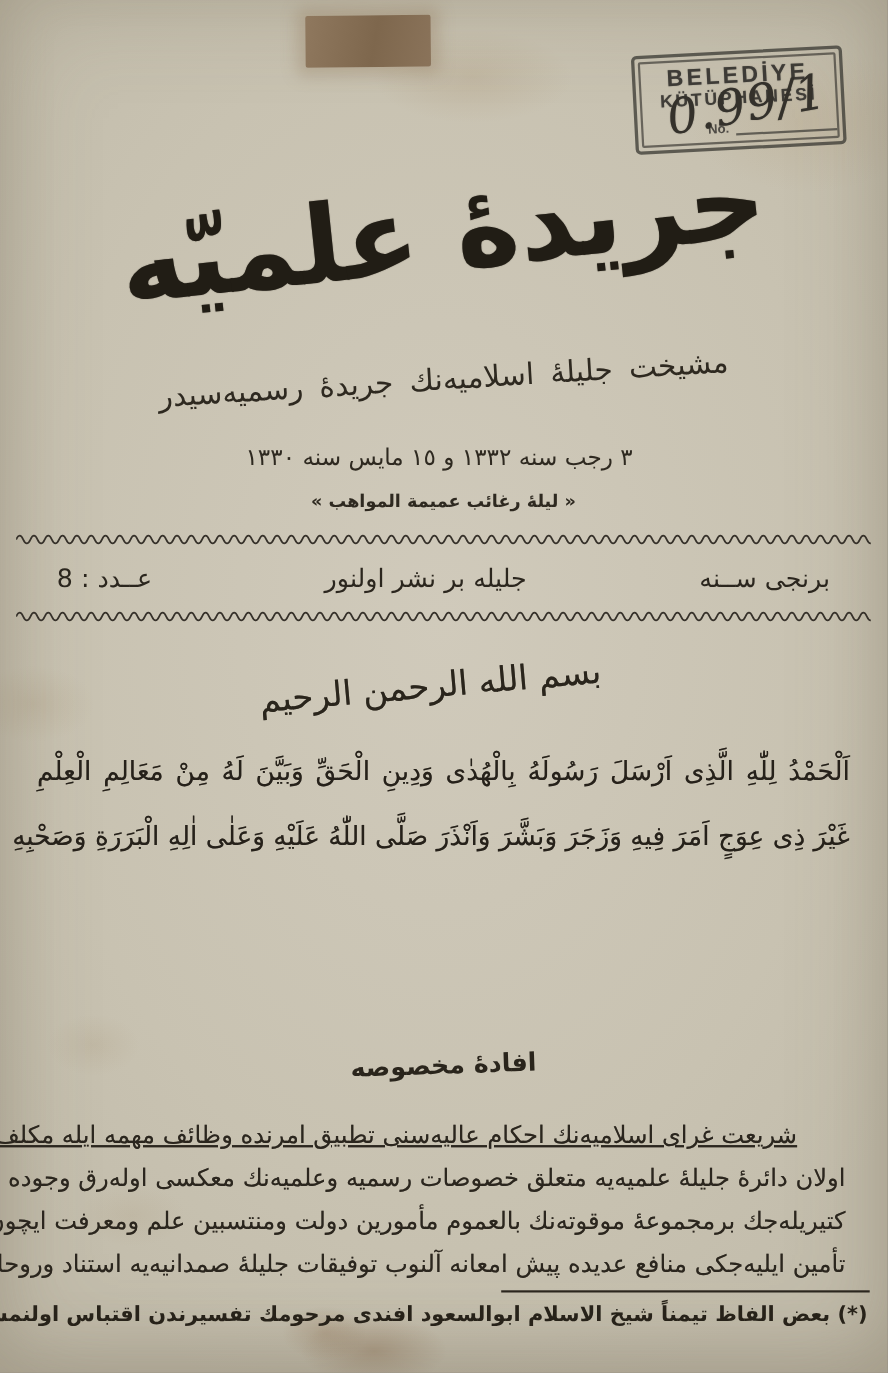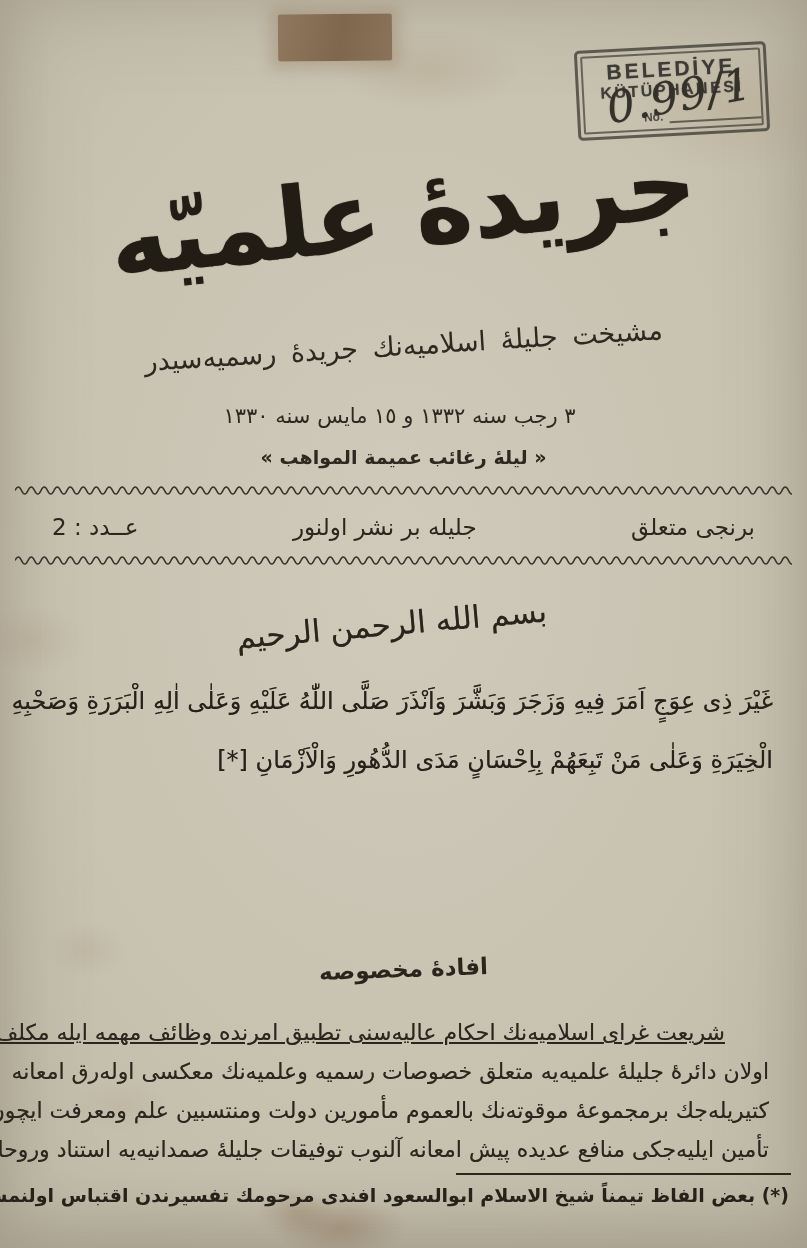--- a/index.html
+++ b/index.html
@@ -47,21 +47,21 @@
   .title{
     position:absolute;left:60px;right:60px;top:112px;height:212px;margin:0;
     text-align:center;font-size:98px;line-height:200px;font-weight:bold;color:#211d15;
     transform:rotate(-6deg);text-shadow:0 0 1px rgba(33,29,21,.6);
   }
   .subtitle{
     position:absolute;left:80px;right:80px;top:330px;text-align:center;
     font-size:27px;word-spacing:6px;color:#2e2920;transform:rotate(-3.5deg);
   }
   .date-line{position:absolute;left:60px;right:68px;top:404px;text-align:center;font-size:21px;color:#2e2920;}
-  .motto{position:absolute;left:60px;right:60px;top:446px;text-align:center;font-size:19px;font-weight:bold;color:#2e2920;}
+  .motto{position:absolute;left:60px;right:60px;top:446px;text-align:center;font-size:16px;font-weight:bold;color:#2e2920;}
   .wave{position:absolute;left:15px;}
   .wave-top{top:484px;}
   .wave-bottom{top:554px;}
   .info-bar{
     position:absolute;left:0;right:0;top:504px;height:46px;
     display:flex;justify-content:space-between;align-items:center;padding:0 52px;
     font-size:23px;color:#2b261e;
   }
   .info-bar .cell{white-space:nowrap;}
   .bismillah{
@@ -112,41 +112,41 @@
 
   <div class="date-line">٣ رجب سنه ١٣٣٢ و ١٥ مايس سنه ١٣٣٠</div>
 
   <div class="motto">« ليلهٔ رغائب عميمة المواهب »</div>
 
   <svg class="wave wave-top" width="777" height="13" viewBox="0 0 777 13">
     <path fill="none" stroke="#36312a" stroke-width="1.6" d="M0 6.5 q3.25 -7 6.5 0 q3.25 7 6.5 0 q3.25 -7 6.5 0 q3.25 7 6.5 0 q3.25 -7 6.5 0 q3.25 7 6.5 0 q3.25 -7 6.5 0 q3.25 7 6.5 0 q3.25 -7 6.5 0 q3.25 7 6.5 0 q3.25 -7 6.5 0 q3.25 7 6.5 0 q3.25 -7 6.5 0 q3.25 7 6.5 0 q3.25 -7 6.5 0 q3.25 7 6.5 0 q3.25 -7 6.5 0 q3.25 7 6.5 0 q3.25 -7 6.5 0 q3.25 7 6.5 0 q3.25 -7 6.5 0 q3.25 7 6.5 0 q3.25 -7 6.5 0 q3.25 7 6.5 0 q3.25 -7 6.5 0 q3.25 7 6.5 0 q3.25 -7 6.5 0 q3.25 7 6.5 0 q3.25 -7 6.5 0 q3.25 7 6.5 0 q3.25 -7 6.5 0 q3.25 7 6.5 0 q3.25 -7 6.5 0 q3.25 7 6.5 0 q3.25 -7 6.5 0 q3.25 7 6.5 0 q3.25 -7 6.5 0 q3.25 7 6.5 0 q3.25 -7 6.5 0 q3.25 7 6.5 0 q3.25 -7 6.5 0 q3.25 7 6.5 0 q3.25 -7 6.5 0 q3.25 7 6.5 0 q3.25 -7 6.5 0 q3.25 7 6.5 0 q3.25 -7 6.5 0 q3.25 7 6.5 0 q3.25 -7 6.5 0 q3.25 7 6.5 0 q3.25 -7 6.5 0 q3.25 7 6.5 0 q3.25 -7 6.5 0 q3.25 7 6.5 0 q3.25 -7 6.5 0 q3.25 7 6.5 0 q3.25 -7 6.5 0 q3.25 7 6.5 0 q3.25 -7 6.5 0 q3.25 7 6.5 0 q3.25 -7 6.5 0 q3.25 7 6.5 0 q3.25 -7 6.5 0 q3.25 7 6.5 0 q3.25 -7 6.5 0 q3.25 7 6.5 0 q3.25 -7 6.5 0 q3.25 7 6.5 0 q3.25 -7 6.5 0 q3.25 7 6.5 0 q3.25 -7 6.5 0 q3.25 7 6.5 0 q3.25 -7 6.5 0 q3.25 7 6.5 0 q3.25 -7 6.5 0 q3.25 7 6.5 0 q3.25 -7 6.5 0 q3.25 7 6.5 0 q3.25 -7 6.5 0 q3.25 7 6.5 0 q3.25 -7 6.5 0 q3.25 7 6.5 0 q3.25 -7 6.5 0 q3.25 7 6.5 0 q3.25 -7 6.5 0 q3.25 7 6.5 0 q3.25 -7 6.5 0 q3.25 7 6.5 0 q3.25 -7 6.5 0 q3.25 7 6.5 0 q3.25 -7 6.5 0 q3.25 7 6.5 0 q3.25 -7 6.5 0 q3.25 7 6.5 0 q3.25 -7 6.5 0 q3.25 7 6.5 0 q3.25 -7 6.5 0 q3.25 7 6.5 0 q3.25 -7 6.5 0 q3.25 7 6.5 0 q3.25 -7 6.5 0 q3.25 7 6.5 0 q3.25 -7 6.5 0 q3.25 7 6.5 0 q3.25 -7 6.5 0 q3.25 7 6.5 0 q3.25 -7 6.5 0 q3.25 7 6.5 0 q3.25 -7 6.5 0 q3.25 7 6.5 0 q3.25 -7 6.5 0 q3.25 7 6.5 0 q3.25 -7 6.5 0 q3.25 7 6.5 0 q3.25 -7 6.5 0 q3.25 7 6.5 0 q3.25 -7 6.5 0 q3.25 7 6.5 0 q3.25 -7 6.5 0 q3.25 7 6.5 0"></path>
   </svg>
 
   <div class="info-bar">
-    <span class="cell">برنجى متعلق</span>
+    <span class="cell">برنجى ســنه</span>
     <span class="cell">جليله بر نشر اولنور</span>
-    <span class="cell">عــدد : 2</span>
+    <span class="cell">عــدد : 8</span>
   </div>
 
   <svg class="wave wave-bottom" width="777" height="13" viewBox="0 0 777 13">
     <path fill="none" stroke="#36312a" stroke-width="1.6" d="M0 6.5 q3.25 -7 6.5 0 q3.25 7 6.5 0 q3.25 -7 6.5 0 q3.25 7 6.5 0 q3.25 -7 6.5 0 q3.25 7 6.5 0 q3.25 -7 6.5 0 q3.25 7 6.5 0 q3.25 -7 6.5 0 q3.25 7 6.5 0 q3.25 -7 6.5 0 q3.25 7 6.5 0 q3.25 -7 6.5 0 q3.25 7 6.5 0 q3.25 -7 6.5 0 q3.25 7 6.5 0 q3.25 -7 6.5 0 q3.25 7 6.5 0 q3.25 -7 6.5 0 q3.25 7 6.5 0 q3.25 -7 6.5 0 q3.25 7 6.5 0 q3.25 -7 6.5 0 q3.25 7 6.5 0 q3.25 -7 6.5 0 q3.25 7 6.5 0 q3.25 -7 6.5 0 q3.25 7 6.5 0 q3.25 -7 6.5 0 q3.25 7 6.5 0 q3.25 -7 6.5 0 q3.25 7 6.5 0 q3.25 -7 6.5 0 q3.25 7 6.5 0 q3.25 -7 6.5 0 q3.25 7 6.5 0 q3.25 -7 6.5 0 q3.25 7 6.5 0 q3.25 -7 6.5 0 q3.25 7 6.5 0 q3.25 -7 6.5 0 q3.25 7 6.5 0 q3.25 -7 6.5 0 q3.25 7 6.5 0 q3.25 -7 6.5 0 q3.25 7 6.5 0 q3.25 -7 6.5 0 q3.25 7 6.5 0 q3.25 -7 6.5 0 q3.25 7 6.5 0 q3.25 -7 6.5 0 q3.25 7 6.5 0 q3.25 -7 6.5 0 q3.25 7 6.5 0 q3.25 -7 6.5 0 q3.25 7 6.5 0 q3.25 -7 6.5 0 q3.25 7 6.5 0 q3.25 -7 6.5 0 q3.25 7 6.5 0 q3.25 -7 6.5 0 q3.25 7 6.5 0 q3.25 -7 6.5 0 q3.25 7 6.5 0 q3.25 -7 6.5 0 q3.25 7 6.5 0 q3.25 -7 6.5 0 q3.25 7 6.5 0 q3.25 -7 6.5 0 q3.25 7 6.5 0 q3.25 -7 6.5 0 q3.25 7 6.5 0 q3.25 -7 6.5 0 q3.25 7 6.5 0 q3.25 -7 6.5 0 q3.25 7 6.5 0 q3.25 -7 6.5 0 q3.25 7 6.5 0 q3.25 -7 6.5 0 q3.25 7 6.5 0 q3.25 -7 6.5 0 q3.25 7 6.5 0 q3.25 -7 6.5 0 q3.25 7 6.5 0 q3.25 -7 6.5 0 q3.25 7 6.5 0 q3.25 -7 6.5 0 q3.25 7 6.5 0 q3.25 -7 6.5 0 q3.25 7 6.5 0 q3.25 -7 6.5 0 q3.25 7 6.5 0 q3.25 -7 6.5 0 q3.25 7 6.5 0 q3.25 -7 6.5 0 q3.25 7 6.5 0 q3.25 -7 6.5 0 q3.25 7 6.5 0 q3.25 -7 6.5 0 q3.25 7 6.5 0 q3.25 -7 6.5 0 q3.25 7 6.5 0 q3.25 -7 6.5 0 q3.25 7 6.5 0 q3.25 -7 6.5 0 q3.25 7 6.5 0 q3.25 -7 6.5 0 q3.25 7 6.5 0 q3.25 -7 6.5 0 q3.25 7 6.5 0 q3.25 -7 6.5 0 q3.25 7 6.5 0 q3.25 -7 6.5 0 q3.25 7 6.5 0 q3.25 -7 6.5 0 q3.25 7 6.5 0 q3.25 -7 6.5 0 q3.25 7 6.5 0 q3.25 -7 6.5 0 q3.25 7 6.5 0"></path>
   </svg>
 
   <div class="bismillah">بسم الله الرحمن الرحيم</div>
 
   <div class="hamdala">
+    <div class="h-line j">اَلْحَمْدُ لِلّٰهِ الَّذِى اَرْسَلَ رَسُولَهُ بِالْهُدٰى وَدِينِ الْحَقِّ وَبَيَّنَ لَهُ مِنْ مَعَالِمِ الْعِلْمِ</div>
     <div class="h-line j">غَيْرَ ذِى عِوَجٍ اَمَرَ فِيهِ وَزَجَرَ وَبَشَّرَ وَاَنْذَرَ صَلَّى اللّٰهُ عَلَيْهِ وَعَلٰى اٰلِهِ الْبَرَرَةِ وَصَحْبِهِ</div>
-    <div class="h-line h-last">الْخِيَرَةِ وَعَلٰى مَنْ تَبِعَهُمْ بِاِحْسَانٍ مَدَى الدُّهُورِ وَالْاَزْمَانِ [*]</div>
   </div>
 
   <div class="heading">افادهٔ مخصوصه</div>
 
   <div class="bodyblock">
     <div class="b-line j b-indent">شريعت غراى اسلاميه‌نك احكام عاليه‌سنى تطبيق امرنده وظائف مهمه ايله مكلف</div>
-    <div class="b-line j">اولان دائرهٔ جليلهٔ علميه‌يه متعلق خصوصات رسميه وعلميه‌نك معكسى اوله‌رق امعانه</div>
+    <div class="b-line j">اولان دائرهٔ جليلهٔ علميه‌يه متعلق خصوصات رسميه وعلميه‌نك معكسى اوله‌رق وجوده</div>
     <div class="b-line j">كتيريله‌جك برمجموعهٔ موقوته‌نك بالعموم مأمورين دولت ومنتسبين علم ومعرفت ايچون</div>
     <div class="b-line j">تأمين ايليه‌جكى منافع عديده پيش امعانه آلنوب توفيقات جليلهٔ صمدانيه‌يه استناد وروحانيت</div>
   </div>
 
   <div class="footnote-rule"></div>
   <div class="footnote">(*) بعض الفاظ تيمناً شيخ الاسلام ابوالسعود افندى مرحومك تفسيرندن اقتباس اولنمشدر .</div>
 
 </div>
 
 </body></html>

